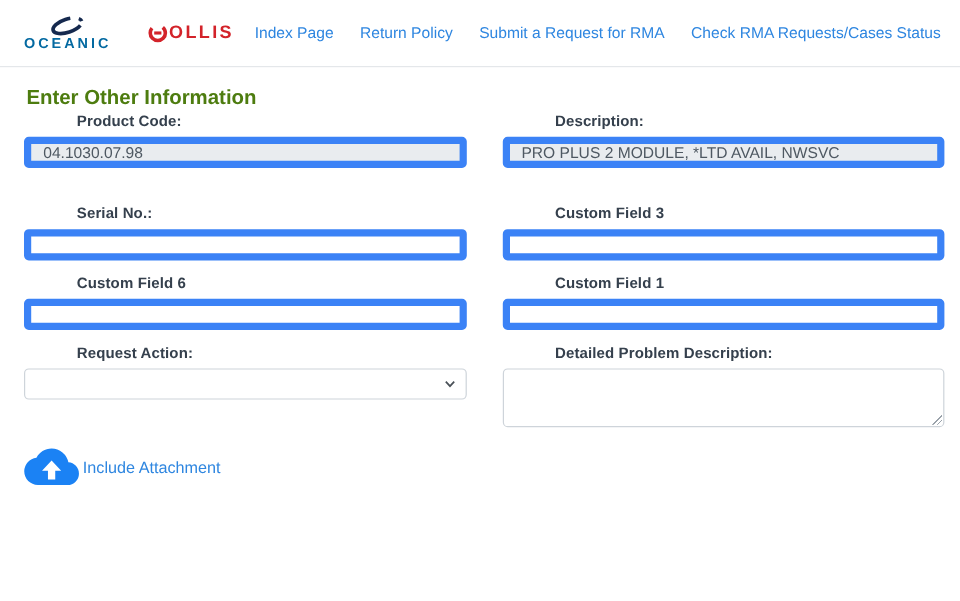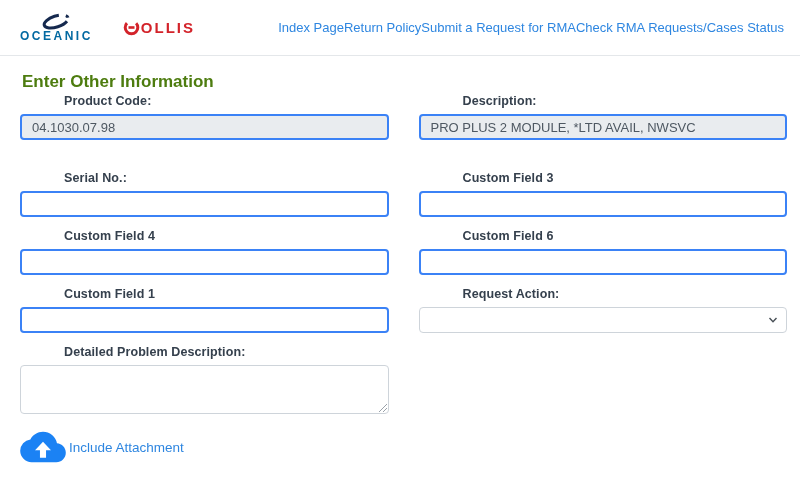--- a/index.html
+++ b/index.html
@@ -20,42 +20,42 @@
   }
   .logos { display:flex; align-items:center; gap:30px; }
   .logo-oceanic { display:flex; flex-direction:column; align-items:center; cursor:default; }
   .logo-oceanic .word {
     color:#0369a1; font-weight:700; font-size:12px; letter-spacing:2.5px; line-height:1;
   }
   .logo-hollis { display:flex; align-items:center; gap:1px; }
   .logo-hollis .word {
     color:#d3232a; font-weight:700; font-size:15px; letter-spacing:2px; line-height:1;
   }
-  .nav { margin-left:auto; display:flex; align-items:flex-start; }
+  .nav { margin-left:auto; display:flex; gap:22px; align-items:flex-start; }
   .nav a {
     color:#2e86e0; font-size:13px; text-decoration:none; white-space:nowrap; cursor:pointer;
   }
 
   
   .content { padding:12px 13px 0 20px; }
   .page-title {
     font-size:17px; font-weight:700; color:#4d7c0f; margin:4px 0 2px 2px;
   }
   .form-grid {
     display:grid; grid-template-columns:1fr 1fr; column-gap:30px;
   }
   .field { margin-bottom:12px; }
   .field.row1 { margin-bottom:31px; }
   .field-label {
     display:block; font-size:12.5px; font-weight:700; color:#35404d; margin:0 0 6px 1px;
     letter-spacing:.1px;
     padding-left:43px;
   }
   .text-input {
-    width:100%; height:26px; border:2px solid #3b82f6; border-radius:4px;
+    width:100%; height:26px; border:6px solid #3b82f6; border-radius:4px;
     padding:0 10px; font-size:13px; color:#495057; background:#fff; outline:none;
     font-family:inherit;
   }
   .text-input.disabled { background:#e9ecef; color:#4e5862; }
   .select-box {
     position:relative; width:100%; height:26px; border:1px solid #ced4da;
     border-radius:4px; background:#fff; cursor:pointer;
   }
   .select-box .chevron {
     position:absolute; right:8px; top:50%; transform:translateY(-50%);
@@ -127,24 +127,20 @@
       <div class="field">
         <label class="field-label">Serial No.:</label>
         <input class="text-input" value="" style="">
       </div>
 
       <div class="field">
         <label class="field-label">Custom Field 3</label>
         <input class="text-input" value="" style="">
       </div>
 
-      <div class="field">
-        <label class="field-label">Custom Field 4</label>
-        <input class="text-input" value="" style="">
-      </div>
 
       <div class="field">
         <label class="field-label">Custom Field 6</label>
         <input class="text-input" value="" style="">
       </div>
 
       <div class="field">
         <label class="field-label">Custom Field 1</label>
         <input class="text-input" value="" style="">
       </div>

